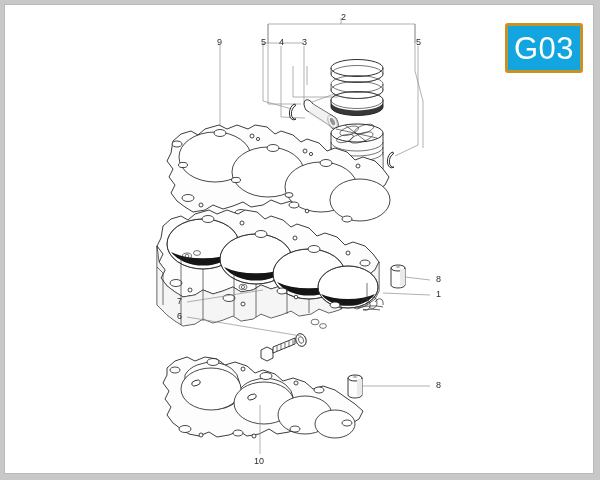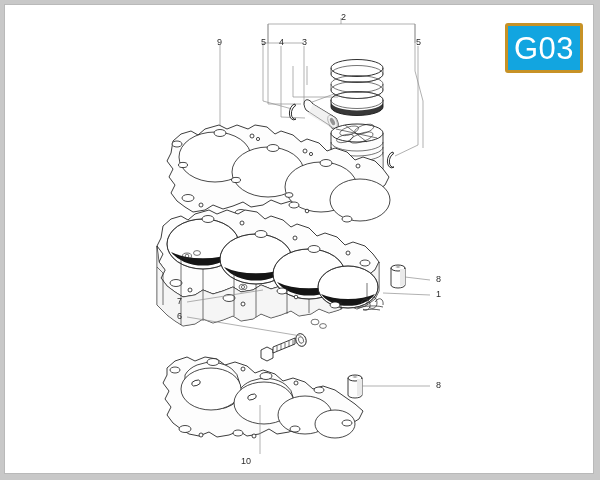--- a/index.html
+++ b/index.html
@@ -371,20 +371,20 @@
     <div class="num" style="left:256px;top:33px;">5</div>
     <div class="num" style="left:274px;top:33px;">4</div>
     <div class="num" style="left:297px;top:33px;">3</div>
     <div class="num" style="left:411px;top:33px;">5</div>
     <div class="num" style="left:212px;top:33px;">9</div>
     <div class="num" style="left:431px;top:270px;">8</div>
     <div class="num" style="left:431px;top:285px;">1</div>
     <div class="num" style="left:172px;top:292px;">7</div>
     <div class="num" style="left:172px;top:307px;">6</div>
     <div class="num" style="left:431px;top:376px;">8</div>
-    <div class="num" style="left:236px;top:452px;">10</div>
+    <div class="num" style="left:249px;top:452px;">10</div>
 
     <div id="badge">
       <span>G03</span>
     </div>
 
   </div>
 </div>
 
 </body></html>

